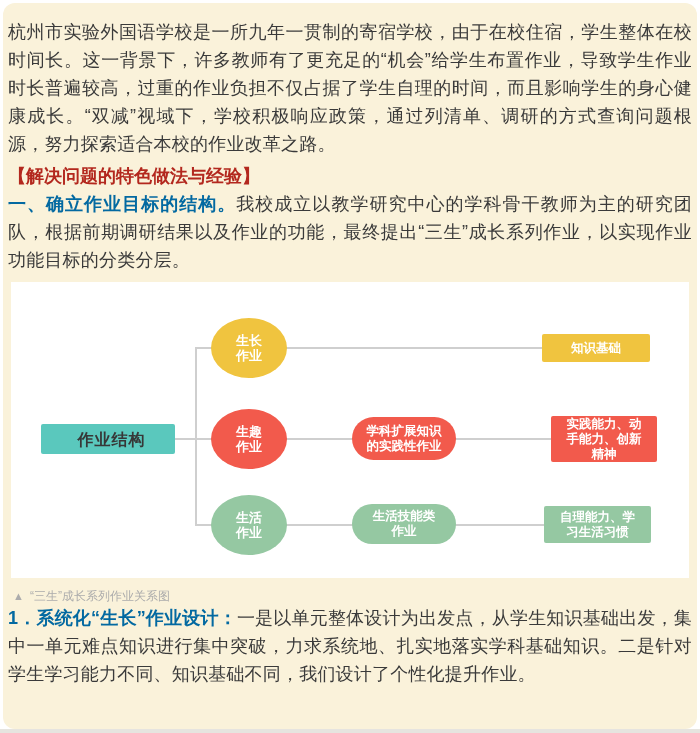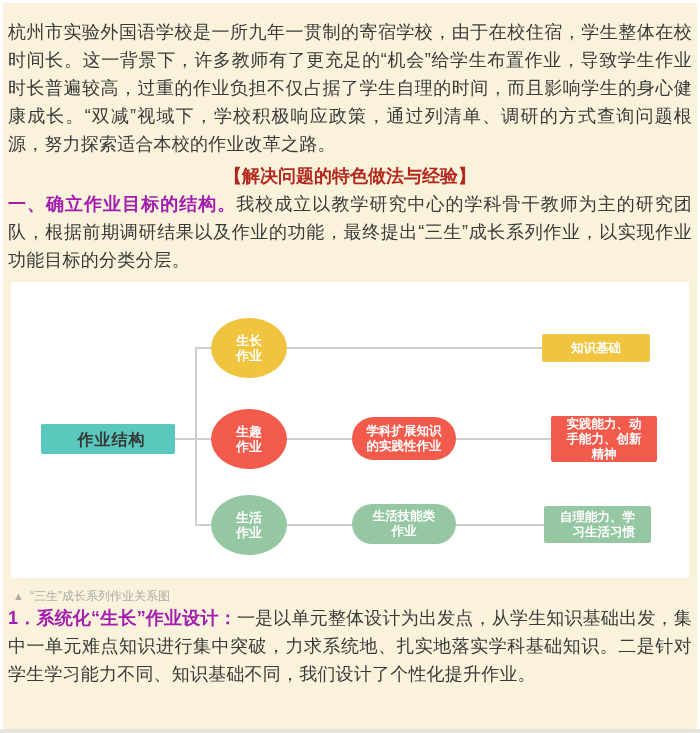--- a/index.html
+++ b/index.html
@@ -7,34 +7,34 @@
   body {
     width:700px; height:733px; position:relative;
     background:#ffffff;
     font-family:"Liberation Sans","DejaVu Sans",sans-serif;
     overflow:hidden;
   }
   .container {
     position:absolute; left:3px; top:3px; width:694px; height:726px;
     background:#faf2da;
     padding:15px 5px 0 5px;
-    border-radius:2px;
+    border-radius:12px;
   }
   .bottom-strip {
     position:absolute; left:0; top:729px; width:700px; height:4px;
     background:#e6e4df;
   }
   p.body-text {
     font-size:18px; line-height:28px; color:#3a3a3a;
     text-align:justify; letter-spacing:0.2px;
   }
-  .lead { font-weight:700; color:#a21caf; }
+  .lead { font-weight:700; color:#0369a1; }
   .section-heading {
     margin-top:4px; font-size:18px; line-height:28px;
-    font-weight:700; color:#b3281e; text-align:center;
+    font-weight:700; color:#b3281e; 
   }
   
   .diagram-panel {
     position:relative; margin:8px 3px 0 3px;
     width:678px; height:296px; background:#ffffff;
   }
   .dline { position:absolute; background:#cfcfcf; }
   .node {
     position:absolute; display:flex; align-items:center; justify-content:center;
     text-align:center; color:#ffffff; font-weight:600;
@@ -100,21 +100,21 @@
     <div class="node pill pill-r2" style="background-color: rgb(242, 90, 76);">学科扩展知识
 的实践性作业</div>
     <div class="node rect rect-r2" style="background-color: rgb(242, 90, 76);">实践能力、动
 手能力、创新
 精神</div>
 
     <div class="node oval oval-r3" style="background-color: rgb(149, 200, 162);">生活
 作业</div>
     <div class="node pill pill-r3" style="background-color: rgb(149, 200, 162);">生活技能类
 作业</div>
-    <div class="node rect rect-r3" style="background-color: rgb(149, 200, 162); text-align: right;">自理能力、学
+    <div class="node rect rect-r3" style="background-color: rgb(149, 200, 162);">自理能力、学
 习生活习惯</div>
   </div>
 
   <div class="caption"><span class="tri">▲</span><span>“三生”成长系列作业关系图</span></div>
 
 
   <p class="body-text para-3"><span class="lead">1．系统化“生长”作业设计：</span><span>一是以单元整体设计为出发点，从学生知识基础出发，集中一单元难点知识进行集中突破，力求系统地、扎实地落实学科基础知识。二是针对学生学习能力不同、知识基础不同，我们设计了个性化提升作业。</span></p>
 
 </div>
 

